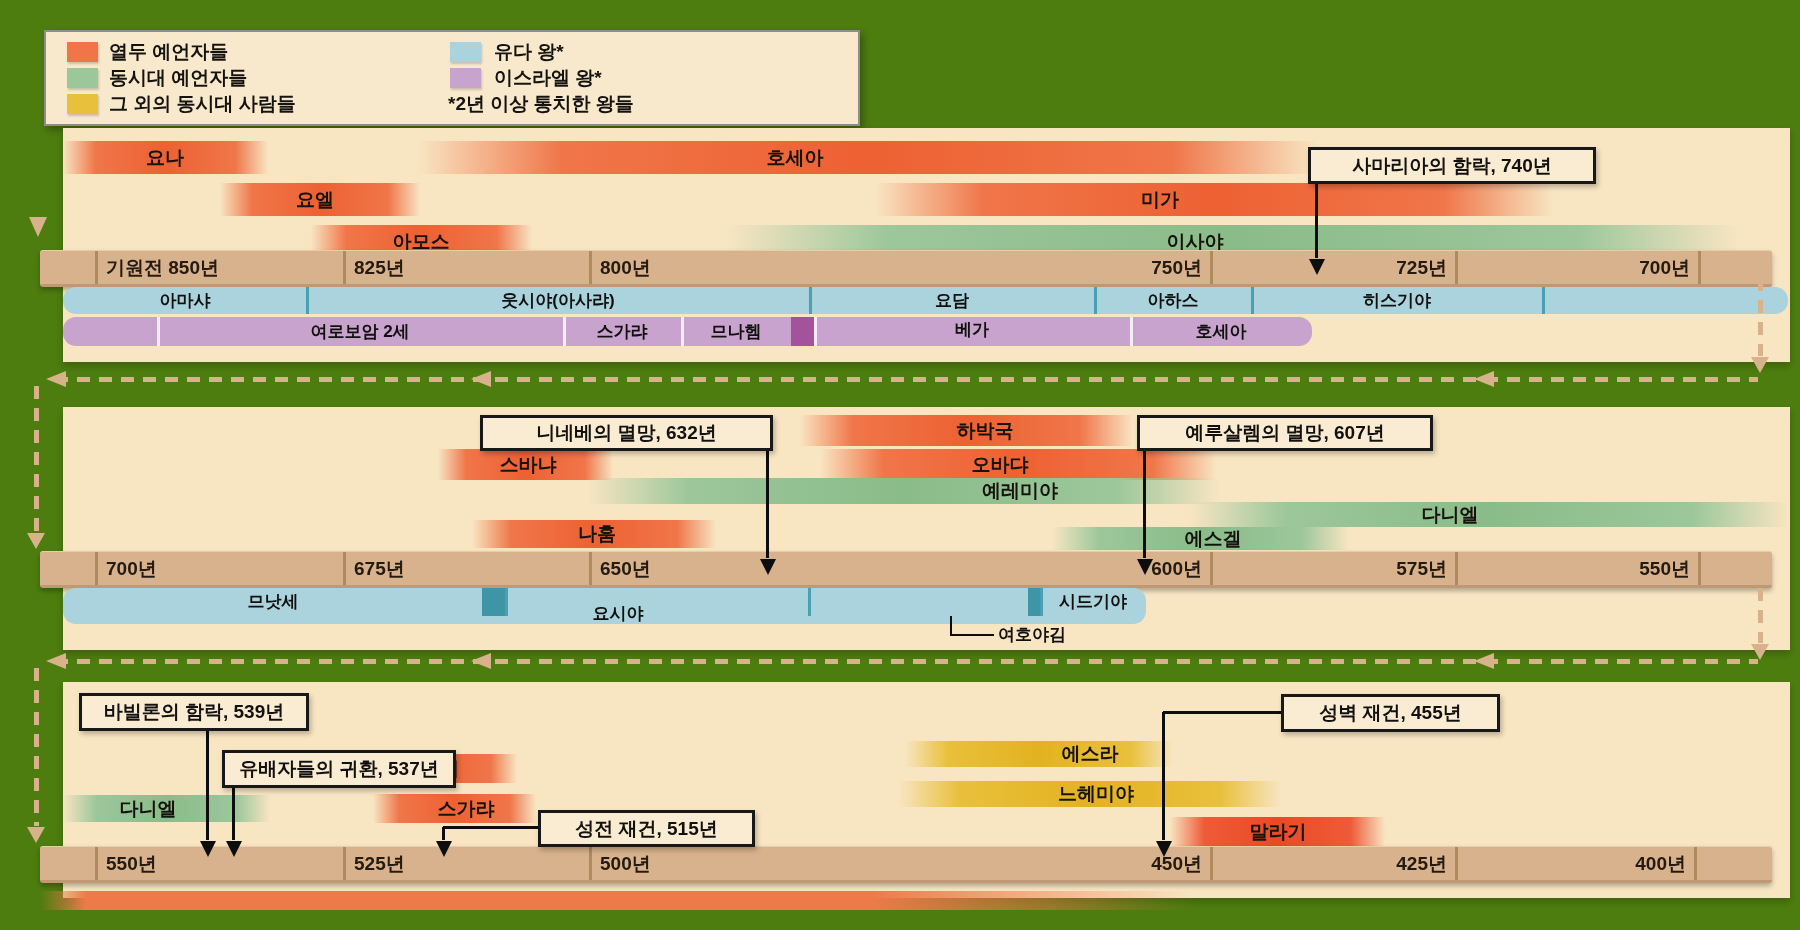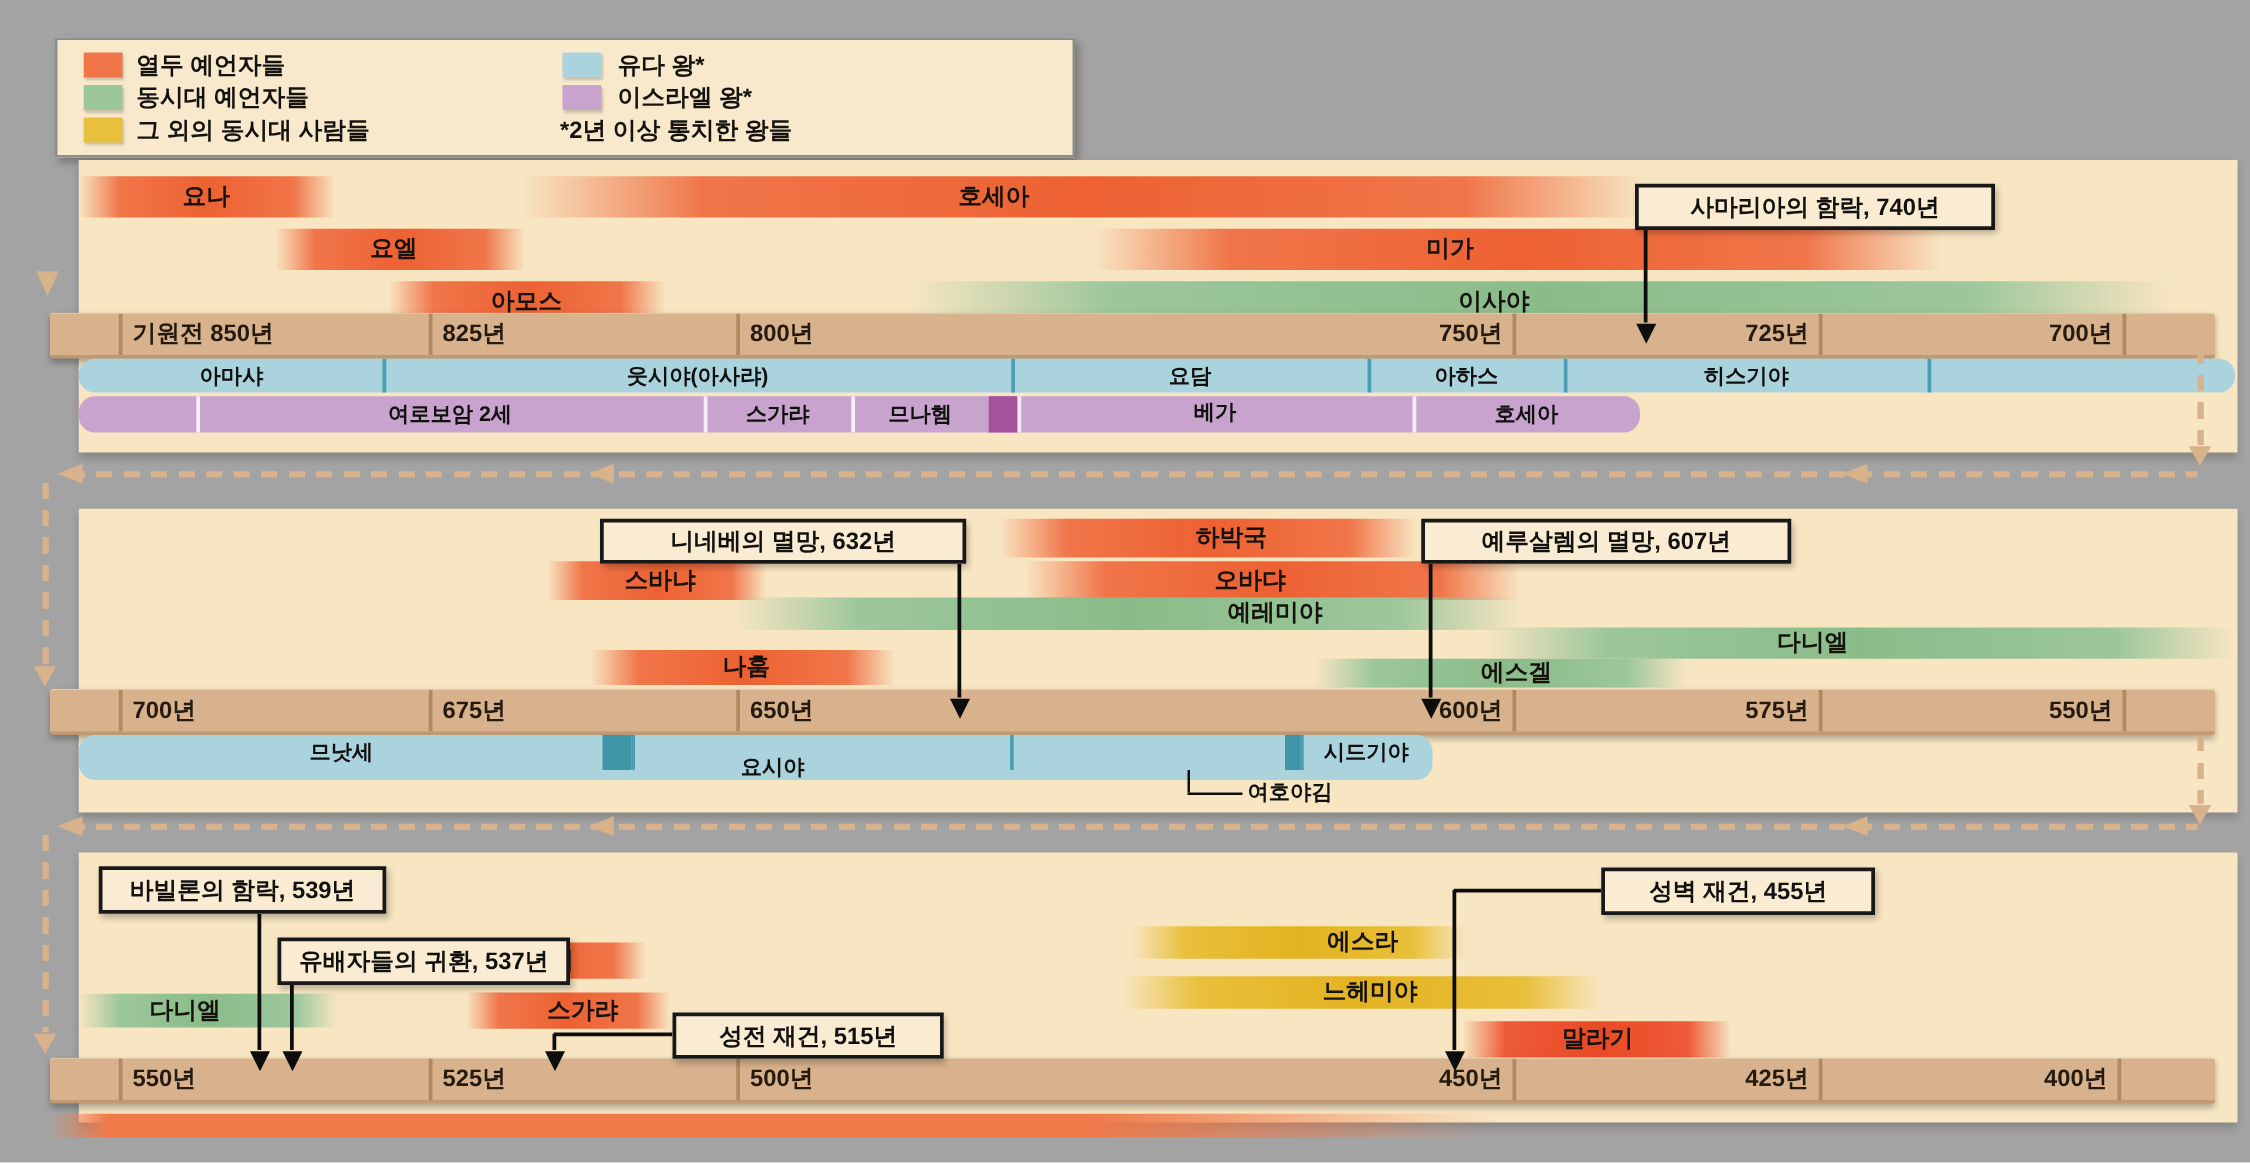--- a/index.html
+++ b/index.html
@@ -1,18 +1,18 @@
 <!DOCTYPE html>
 <html><head>
 <meta charset="utf-8">
 <style>
   html,body{margin:0;padding:0;background:#ffffff;}
   #stage{
     position:relative;width:1800px;height:930px;overflow:hidden;
-    background:#a3a3a3;
+    background:#4d7c0f;
     font-family:"Liberation Sans","DejaVu Sans",sans-serif;
     -webkit-font-smoothing:antialiased;
   }
   .panel{position:absolute;background:#f8e5c2;box-shadow:0 4px 7px rgba(0,0,0,.20);}
   .axisbar{position:absolute;background:#d7b28c;border-radius:3px;
            box-shadow:0 3px 5px rgba(0,0,0,.28);border-top:1px solid #e8cda7;}
   .tick{position:absolute;width:3px;background:#b08a5f;top:0;}
   .ticklabel{position:absolute;font-size:19px;font-weight:600;color:#241a10;white-space:nowrap;}
   .bar{position:absolute;border-radius:2px;}
   .barlabel{position:absolute;transform:translateX(-50%);font-size:19px;font-weight:700;

